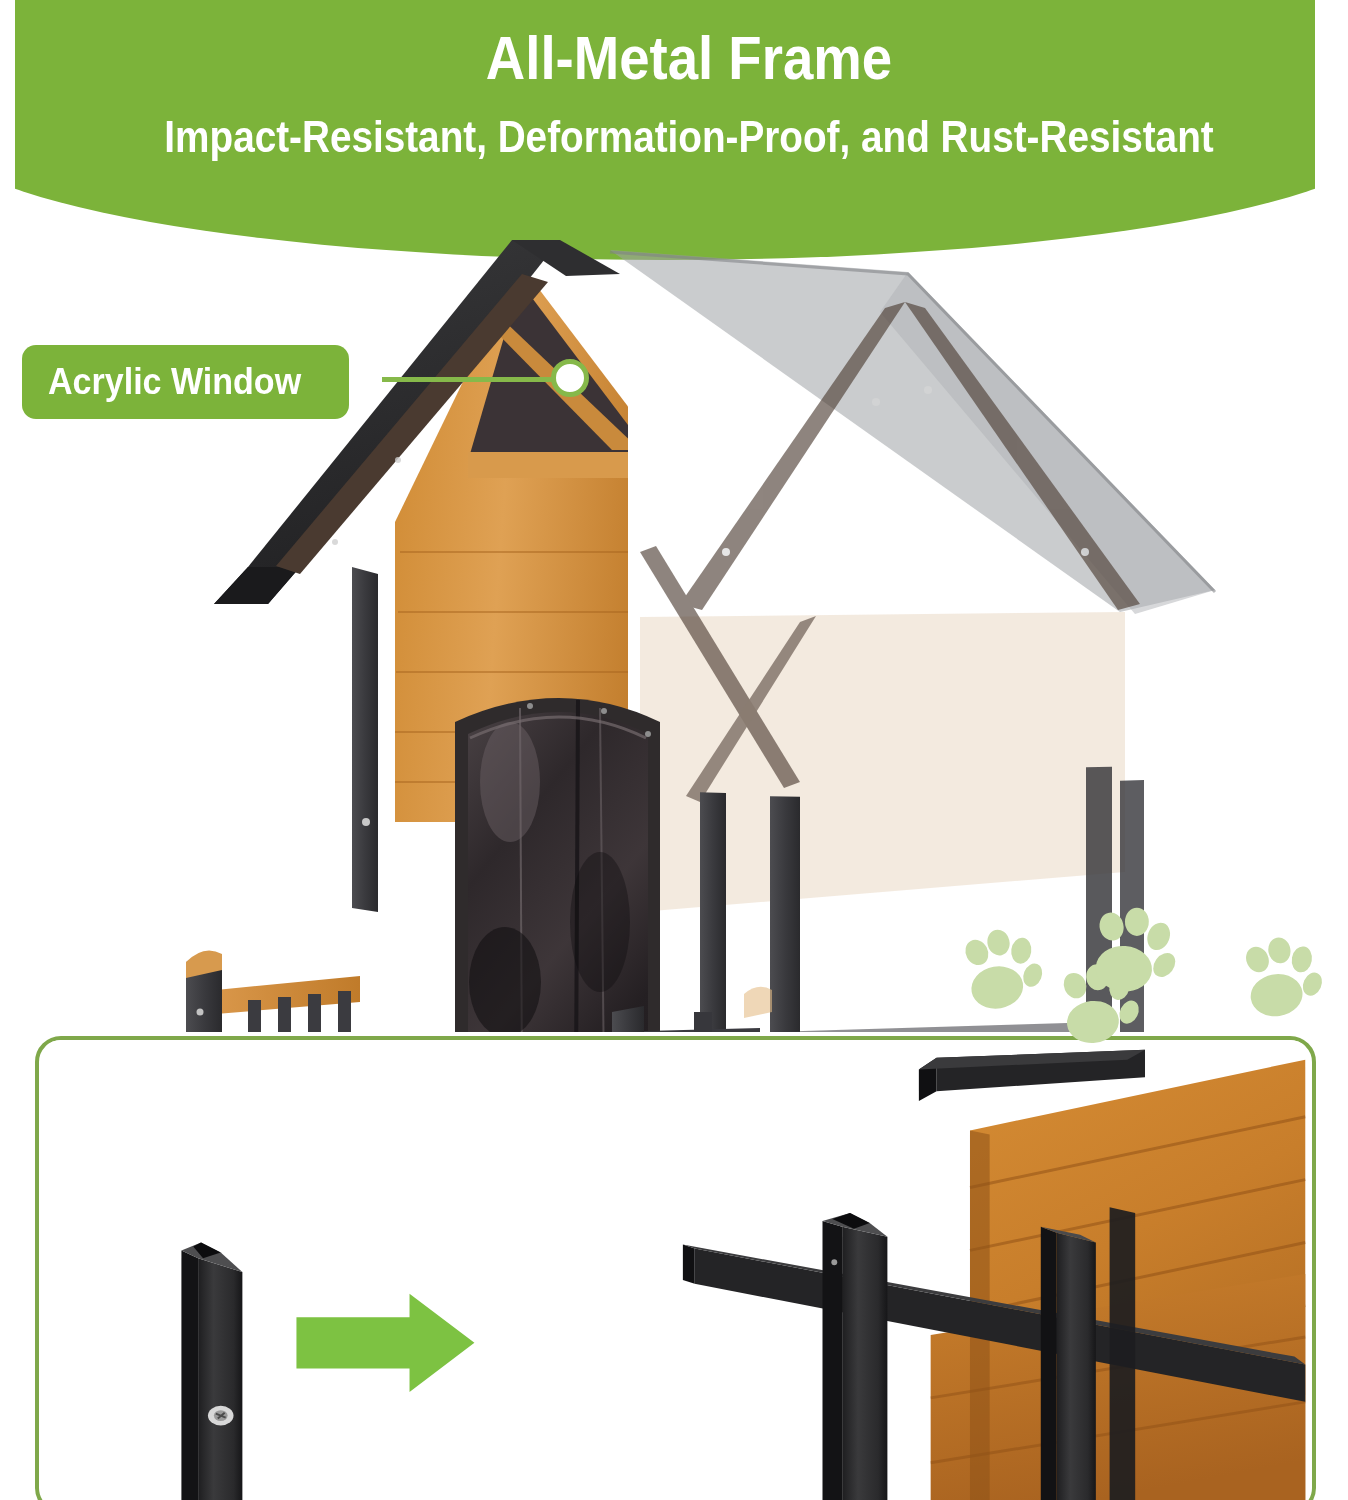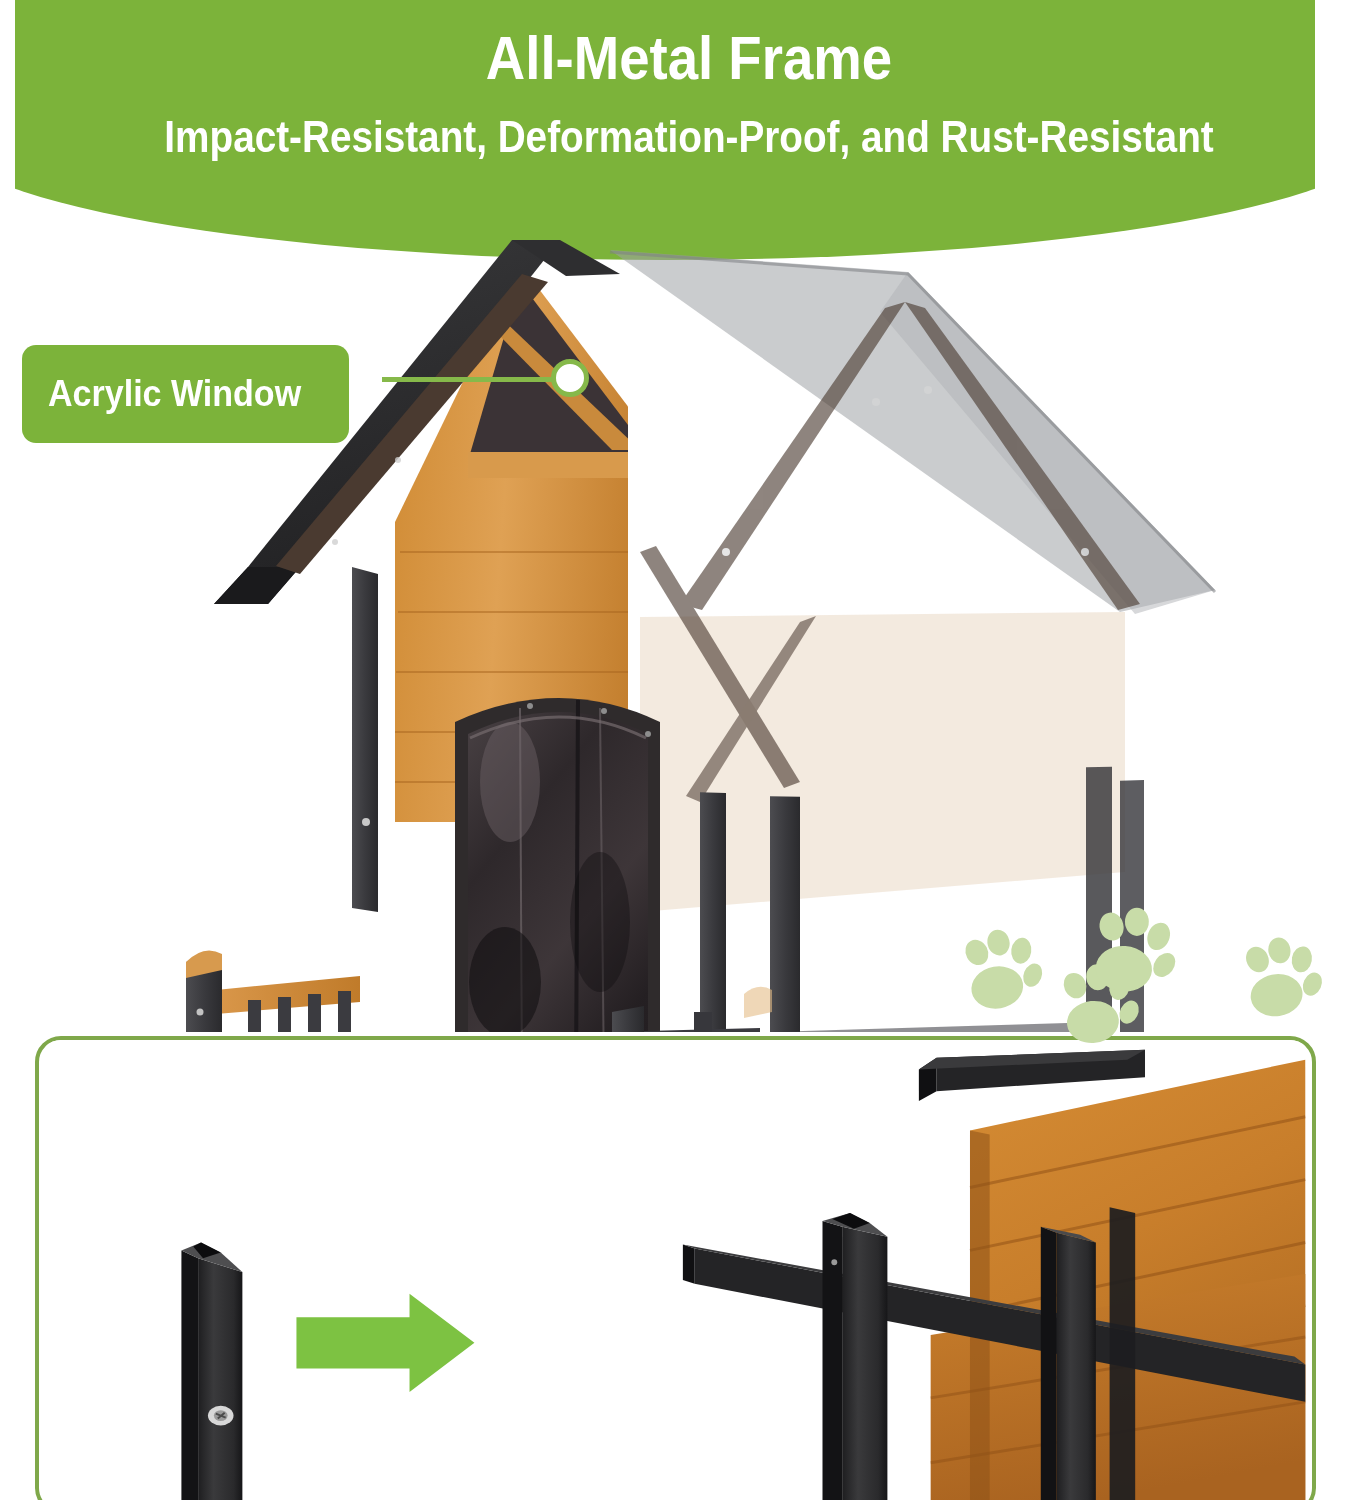--- a/index.html
+++ b/index.html
@@ -13,21 +13,21 @@
   #banner-title{position:absolute;left:0;top:26px;width:1348px;text-align:center;
        color:#ffffff;font-size:62px;line-height:64px;font-weight:bold;letter-spacing:0px;
        transform:scaleX(0.88);transform-origin:50% 50%;white-space:nowrap;}
   #banner-subtitle{position:absolute;left:0;top:112px;width:1348px;text-align:center;
        color:#ffffff;font-size:45px;line-height:50px;font-weight:bold;
        transform:scaleX(0.86);transform-origin:50% 50%;white-space:nowrap;}
 
   
   #callout{position:absolute;left:22px;top:345px;height:74px;
        background:#7CB33A;border-radius:14px;display:flex;align-items:center;
-       padding:12px 26px;z-index:30;}
+       padding:0 26px;z-index:30;}
   #callout-label{color:#ffffff;font-size:37px;font-weight:bold;white-space:nowrap;
        transform:scaleX(0.92);transform-origin:left center;}
   #callout-line{position:absolute;left:382px;top:377px;width:190px;height:5px;
        background:#86B94A;z-index:28;}
   #callout-dot{position:absolute;left:551px;top:359px;width:38px;height:38px;
        border-radius:50%;background:#ffffff;border:5px solid #86B94A;
        box-sizing:border-box;z-index:31;}
 
   
   #hero-photo{position:absolute;left:0;top:222px;width:1348px;height:810px;}

